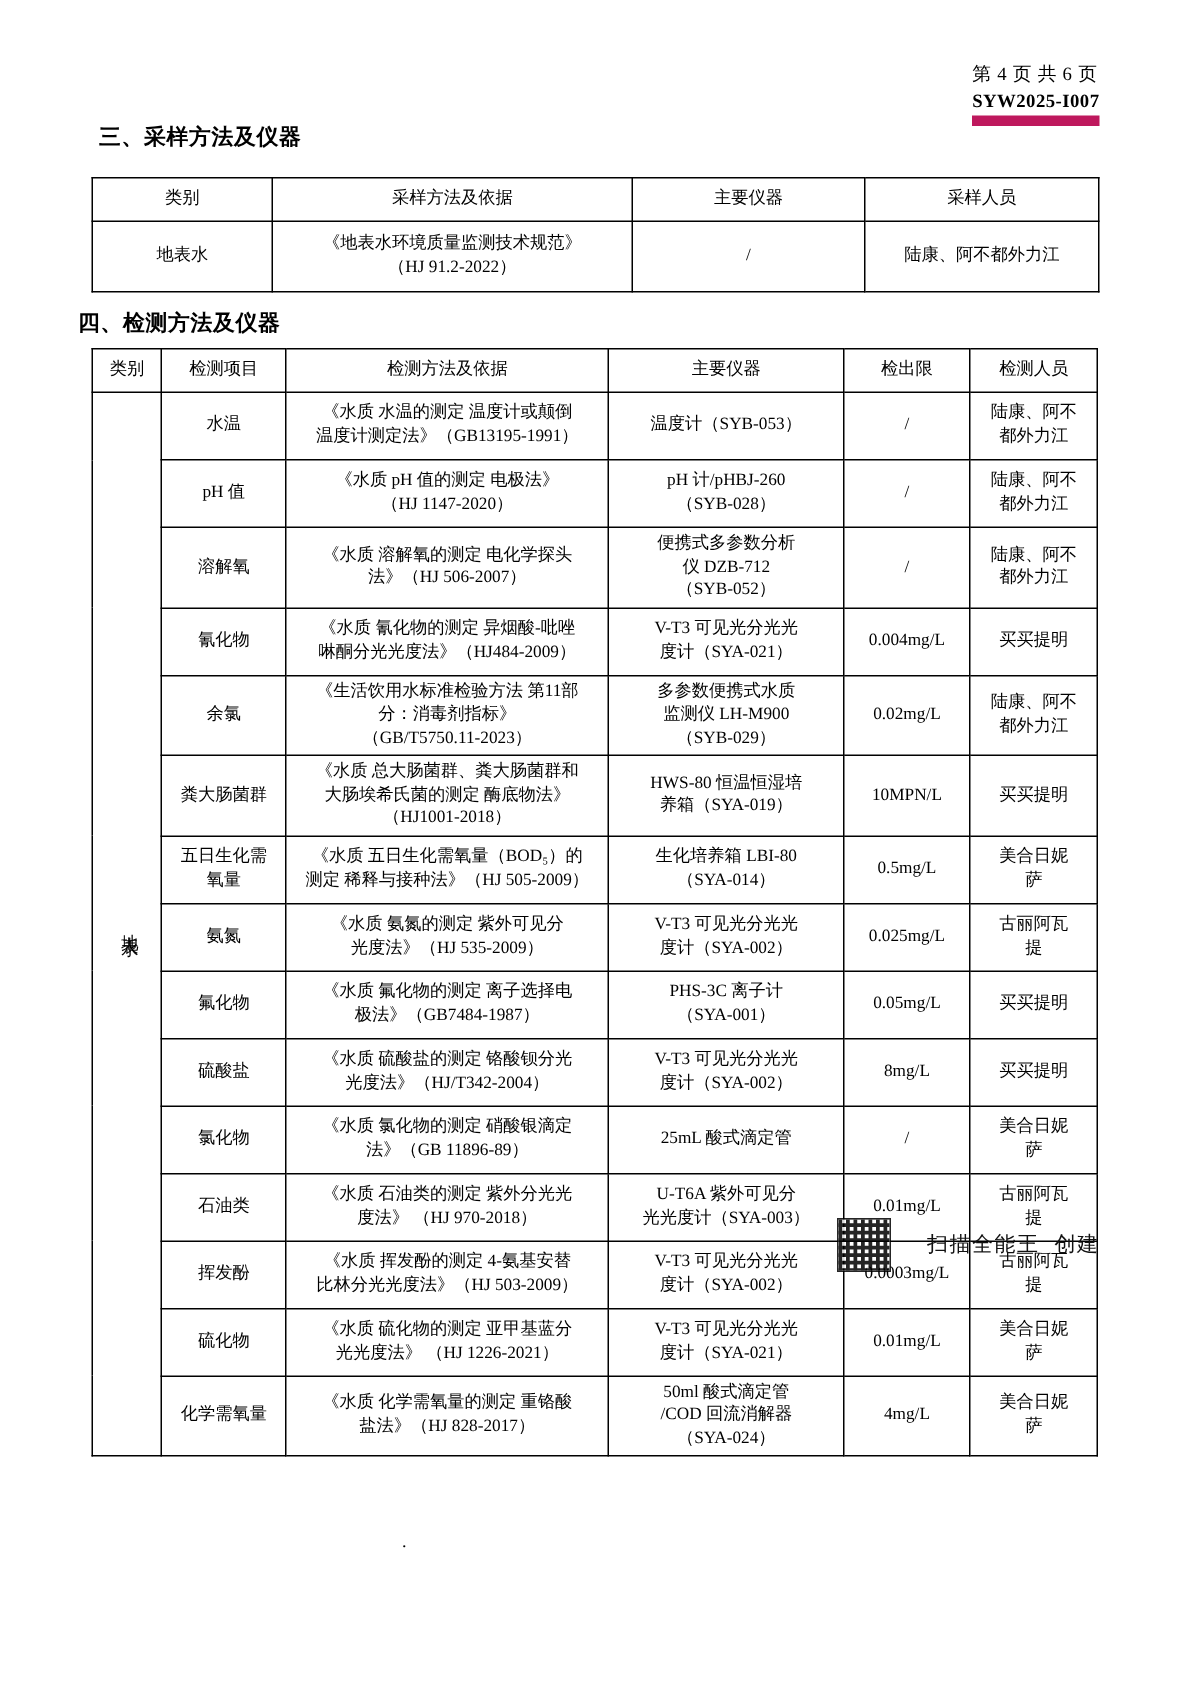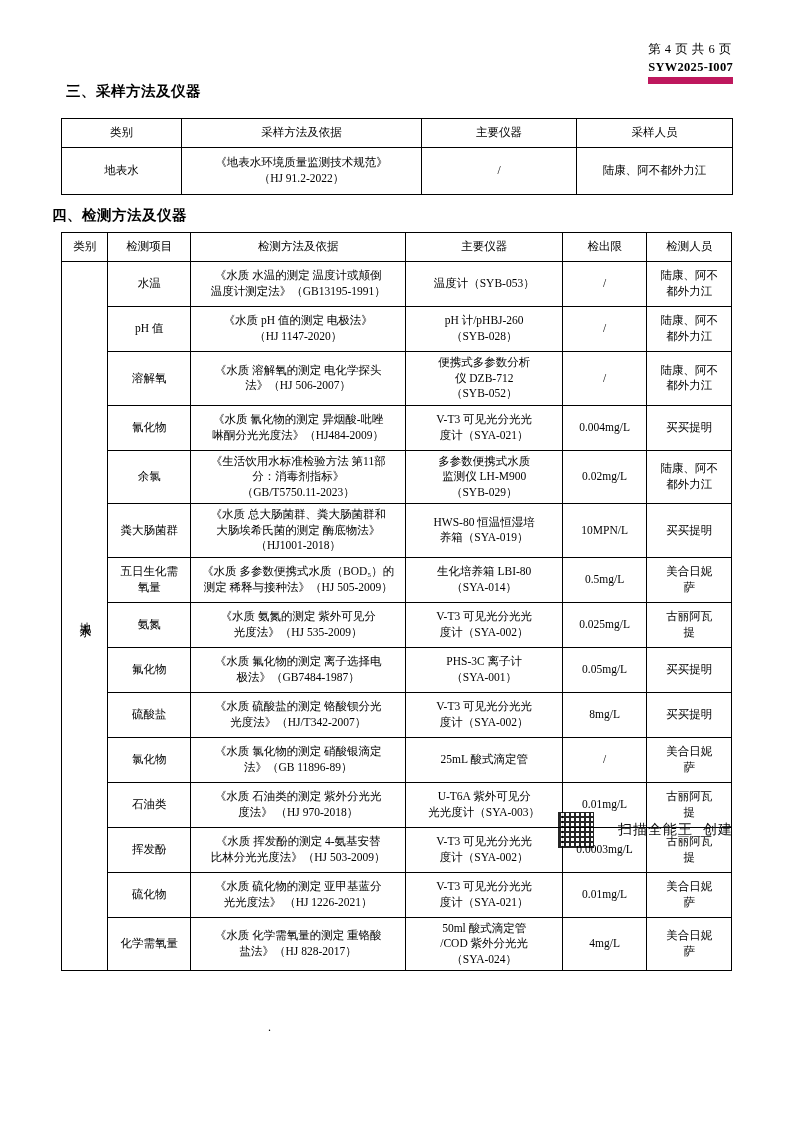--- a/index.html
+++ b/index.html
@@ -293,21 +293,21 @@
         <td>10MPN/L</td>
         <td>买买提明</td>
       </tr>
 
       <tr>
         <td>
           <div>五日生化需</div>
           <div>氧量</div>
         </td>
         <td>
-          <div>《水质 多参数便携式水质（BOD₅）的</div>
+          <div>《水质 五日生化需氧量（BOD₅）的</div>
           <div>测定 稀释与接种法》（HJ 505-2009）</div>
         </td>
         <td>
           <div>生化培养箱 LBI-80</div>
           <div>（SYA-014）</div>
         </td>
         <td>0.5mg/L</td>
         <td>
           <div>美合日妮</div>
           <div>萨</div>
@@ -342,21 +342,21 @@
           <div>（SYA-001）</div>
         </td>
         <td>0.05mg/L</td>
         <td>买买提明</td>
       </tr>
 
       <tr>
         <td>硫酸盐</td>
         <td>
           <div>《水质 硫酸盐的测定 铬酸钡分光</div>
-          <div>光度法》（HJ/T342-2007）</div>
+          <div>光度法》（HJ/T342-2004）</div>
         </td>
         <td>
           <div>V-T3 可见光分光光</div>
           <div>度计（SYA-002）</div>
         </td>
         <td>8mg/L</td>
         <td>买买提明</td>
       </tr>
 
       <tr>
@@ -427,21 +427,21 @@
       </tr>
 
       <tr>
         <td>化学需氧量</td>
         <td>
           <div>《水质 化学需氧量的测定 重铬酸</div>
           <div>盐法》（HJ 828-2017）</div>
         </td>
         <td>
           <div>50ml 酸式滴定管</div>
-          <div>/COD 紫外分光光</div>
+          <div>/COD 回流消解器</div>
           <div>（SYA-024）</div>
         </td>
         <td>4mg/L</td>
         <td>
           <div>美合日妮</div>
           <div>萨</div>
         </td>
       </tr>
     </tbody>
   </table>

